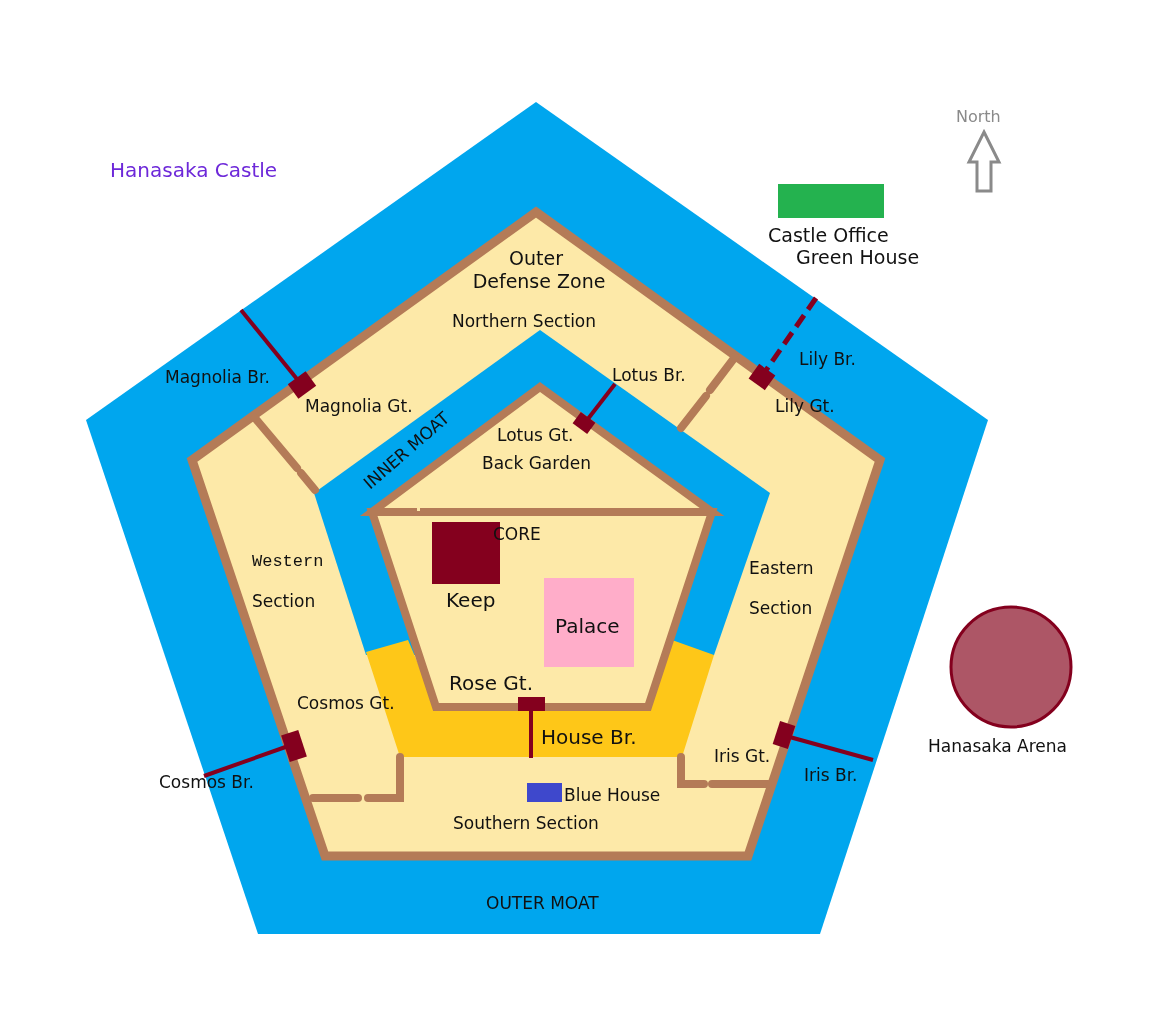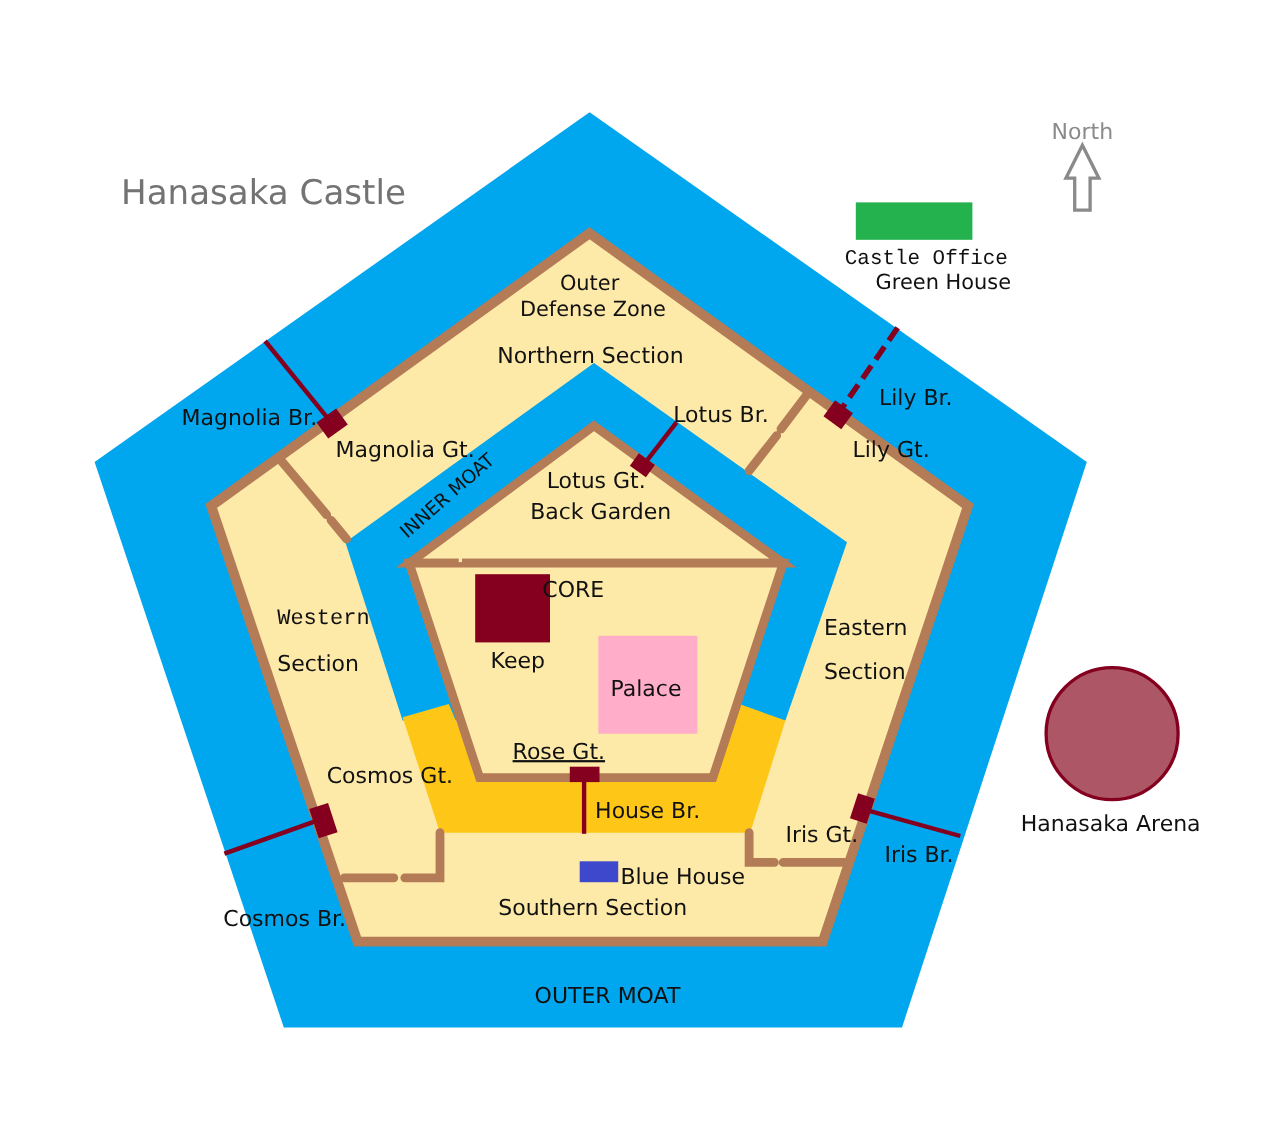--- a/index.html
+++ b/index.html
@@ -1,23 +1,23 @@
 <!DOCTYPE html>
 <html><head>
 <meta charset="utf-8">
 <style>
   html, body { margin: 0; padding: 0; background: #ffffff; }
   body { width: 1150px; height: 1035px; position: relative; overflow: hidden; font-family: "DejaVu Sans", sans-serif; }
   #map { position: absolute; left: 0; top: 0; }
   .lbl { position: absolute; white-space: nowrap; color: #111; font-family: "DejaVu Sans", sans-serif; line-height: 1; }
-  .s17 { font-size: 20px; }
+  .s17 { font-size: 17px; }
   .s19 { font-size: 19px; }
   .s20 { font-size: 20px; }
-  .title { font-size: 31px; color: #737373; }
-  .north { font-size: 20px; color: #8a8a8a; }
+  .title { font-size: 20px; color: #6d28d9; }
+  .north { font-size: 16px; color: #8a8a8a; }
   .center { text-align: center; }
 </style>
 </head>
 <body>
 
 <svg id="map" width="1150" height="1035" viewBox="0 0 1150 1035" xmlns="http://www.w3.org/2000/svg">
 
   <polygon points="536,102 988,420 820,934 258,934 86,420" fill="#00a6ee"></polygon>
 
   <polygon points="536,212 880,460 748,856 325,856 192,460" fill="#fde9a8" stroke="#b47b57" stroke-width="9" stroke-linejoin="miter"></polygon>
@@ -64,21 +64,21 @@
   <circle cx="1011" cy="667" r="60" fill="#ad5666" stroke="#84001e" stroke-width="3"></circle>
 
   <path d="M984,132 L999,162 L991,162 L991,191 L977,191 L977,162 L969,162 Z" fill="#ffffff" stroke="#8a8a8a" stroke-width="3" stroke-linejoin="miter"></path>
 
   <text x="0" y="0" font-size="17" fill="#111" font-family="DejaVu Sans, sans-serif" transform="translate(370,490) rotate(-41)">INNER MOAT</text>
 </svg>
 
 <div class="lbl title" style="left:110px; top:160px;">Hanasaka Castle</div>
 <div class="lbl north" style="left:956px; top:109px;">North</div>
 
-<div class="lbl s19" style="left:768px; top:226px;font-family:Liberation Mono, monospace;">Castle Office</div>
+<div class="lbl s19" style="left:768px; top:226px;">Castle Office</div>
 <div class="lbl s19" style="left:796px; top:248px;">Green House</div>
 
 <div class="lbl s19 center" style="left:474px; top:249px; width:124px;">Outer</div>
 <div class="lbl s19 center" style="left:454px; top:272px; width:170px;">Defense Zone</div>
 <div class="lbl s17" style="left:452px; top:313px;">Northern Section</div>
 
 <div class="lbl s17" style="left:165px; top:369px;">Magnolia Br.</div>
 <div class="lbl s17" style="left:305px; top:398px;">Magnolia Gt.</div>
 <div class="lbl s17" style="left:612px; top:367px;">Lotus Br.</div>
 <div class="lbl s17" style="left:799px; top:351px;">Lily Br.</div>
@@ -88,25 +88,25 @@
 <div class="lbl s17" style="left:482px; top:455px;">Back Garden</div>
 <div class="lbl s17" style="left:493px; top:526px;">CORE</div>
 
 <div class="lbl s17" style="left:252px; top:553px;font-family:Liberation Mono, monospace;">Western</div>
 <div class="lbl s17" style="left:252px; top:593px;">Section</div>
 <div class="lbl s17" style="left:749px; top:560px;">Eastern</div>
 <div class="lbl s17" style="left:749px; top:600px;">Section</div>
 
 <div class="lbl s20" style="left:446px; top:590px;">Keep</div>
 <div class="lbl s20" style="left:555px; top:616px;">Palace</div>
-<div class="lbl s20" style="left:466px; top:673px;text-decoration:underline;">Rose Gt.</div>
+<div class="lbl s20" style="left:449px; top:673px;">Rose Gt.</div>
 <div class="lbl s20" style="left:541px; top:727px;">House Br.</div>
 
 <div class="lbl s17" style="left:297px; top:695px;">Cosmos Gt.</div>
-<div class="lbl s17" style="left:159px; top:825px;margin-left:44px;">Cosmos Br.</div>
+<div class="lbl s17" style="left:159px; top:774px;">Cosmos Br.</div>
 <div class="lbl s17" style="left:714px; top:716px;margin-top:32px;">Iris Gt.</div>
 <div class="lbl s17" style="left:804px; top:767px;">Iris Br.</div>
 
 <div class="lbl s17" style="left:564px; top:787px;">Blue House</div>
 <div class="lbl s17" style="left:453px; top:815px;">Southern Section</div>
 <div class="lbl s17" style="left:486px; top:895px;">OUTER MOAT</div>
 
 <div class="lbl s17" style="left:928px; top:738px;">Hanasaka Arena</div>
 
 </body></html>

